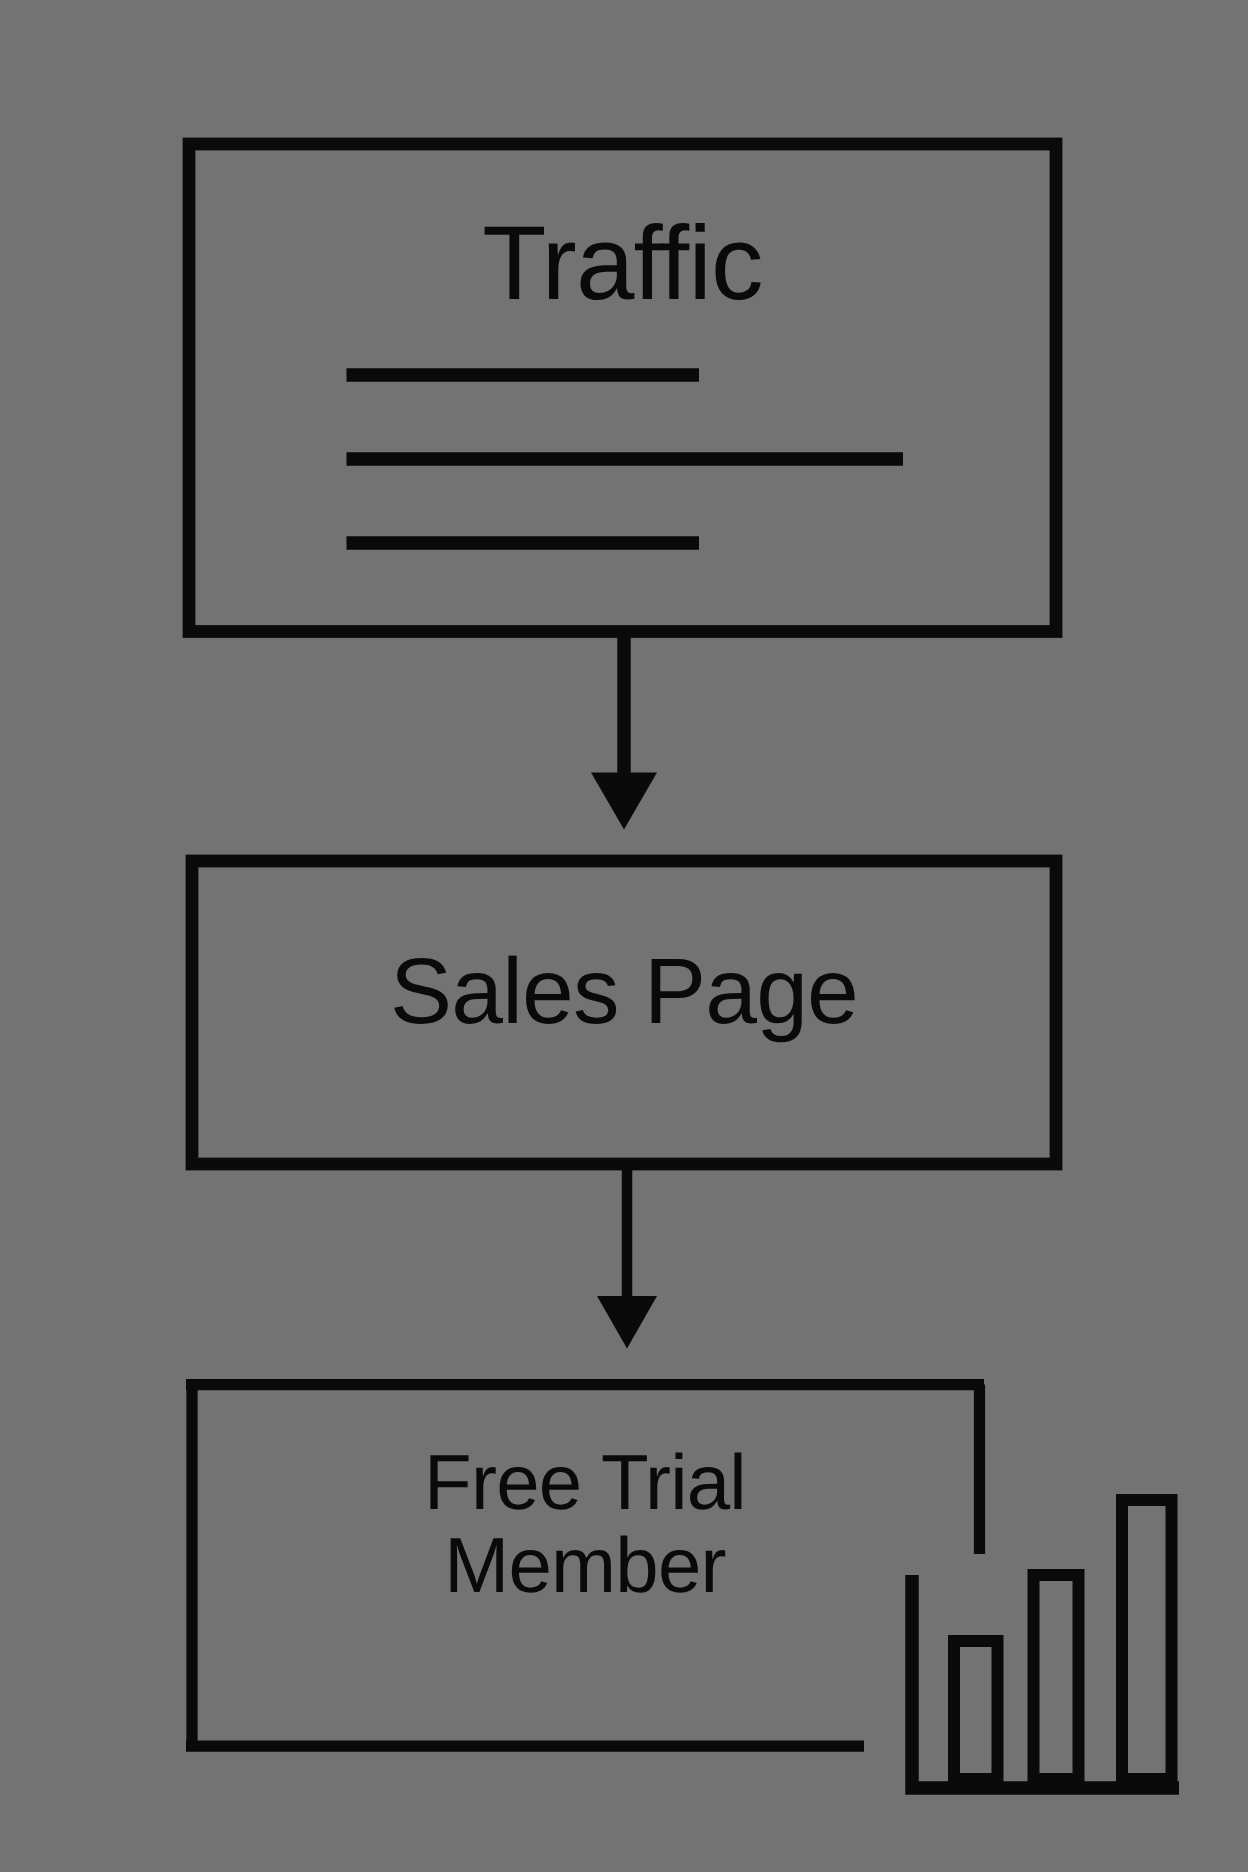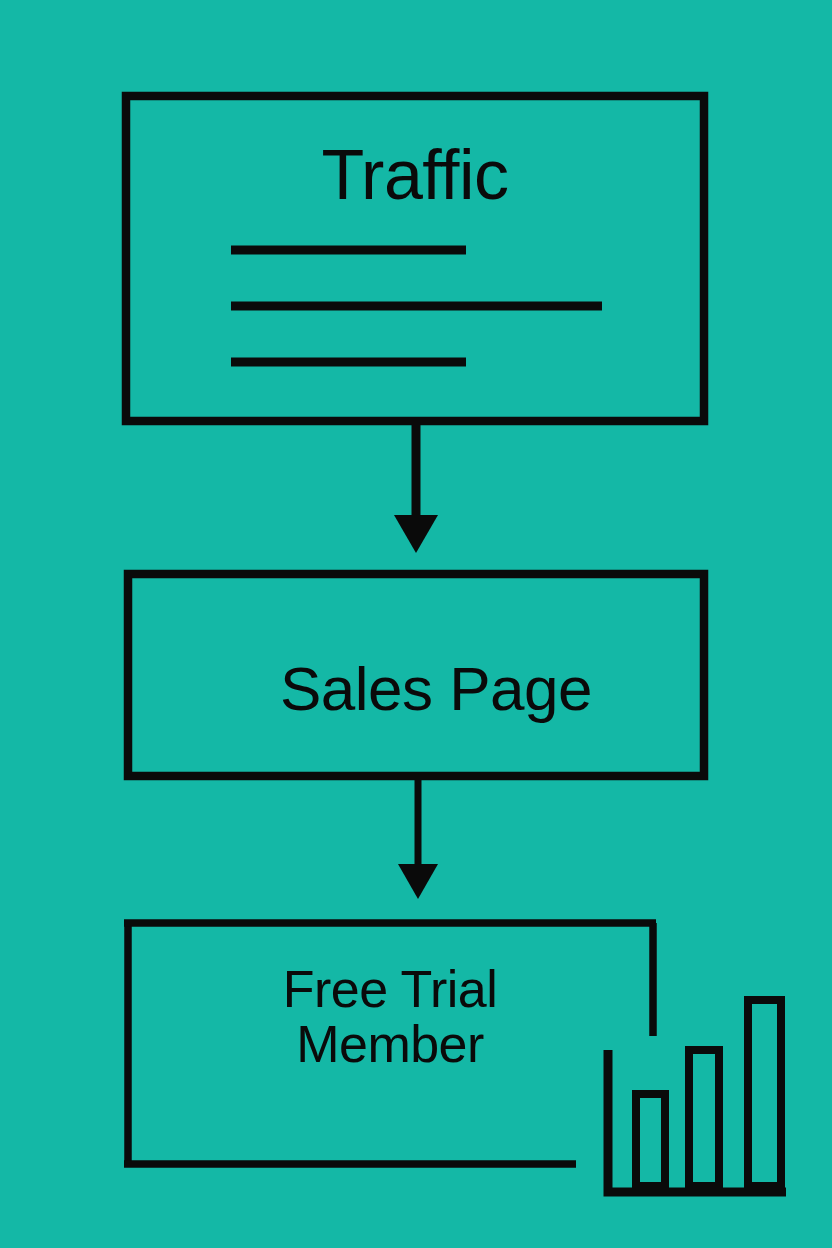--- a/index.html
+++ b/index.html
@@ -10,21 +10,21 @@
     width: 832px;
     height: 1248px;
     background: #f0f0f0;
     font-family: "Liberation Sans", sans-serif;
     overflow: hidden;
   }
   #canvas {
     position: relative;
     width: 832px;
     height: 1248px;
-    background: #14b8a6;
+    background: #737373;
   }
   #canvas svg {
     position: absolute;
     top: 0;
     left: 0;
   }
   .node-label {
     position: absolute;
     text-align: center;
     color: #0a0a0a;
@@ -36,24 +36,23 @@
     -webkit-font-smoothing: antialiased;
   }
   #label-traffic {
     left: 122px;
     top: 138px;
     width: 586px;
     font-size: 70px;
   }
   #label-sales-page {
     left: 124px;
-    top: 656px;
+    top: 629px;
     width: 584px;
     font-size: 62px;
-    margin-left: 20px;
   }
   #label-free-trial-member {
     left: 124px;
     top: 962px;
     width: 532px;
     font-size: 52px;
   }
 </style>
 </head>
 <body>

